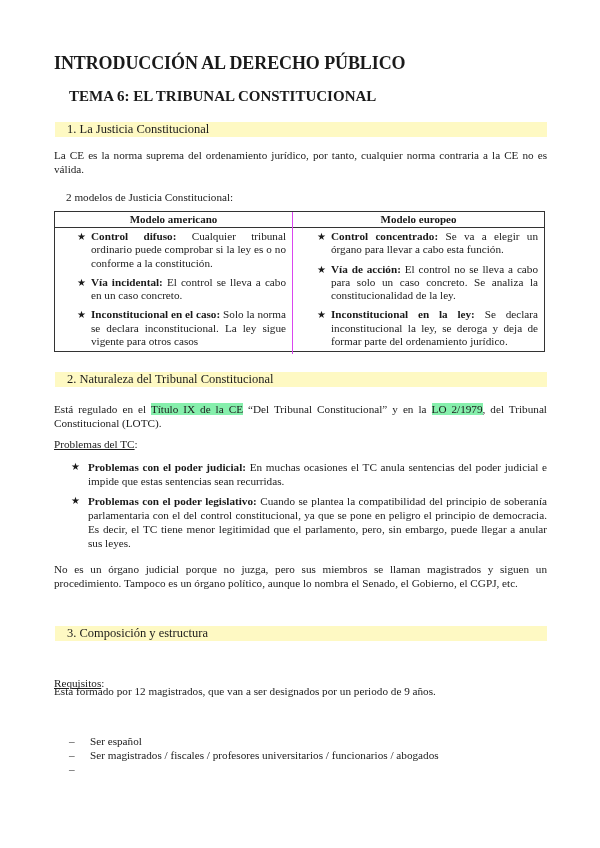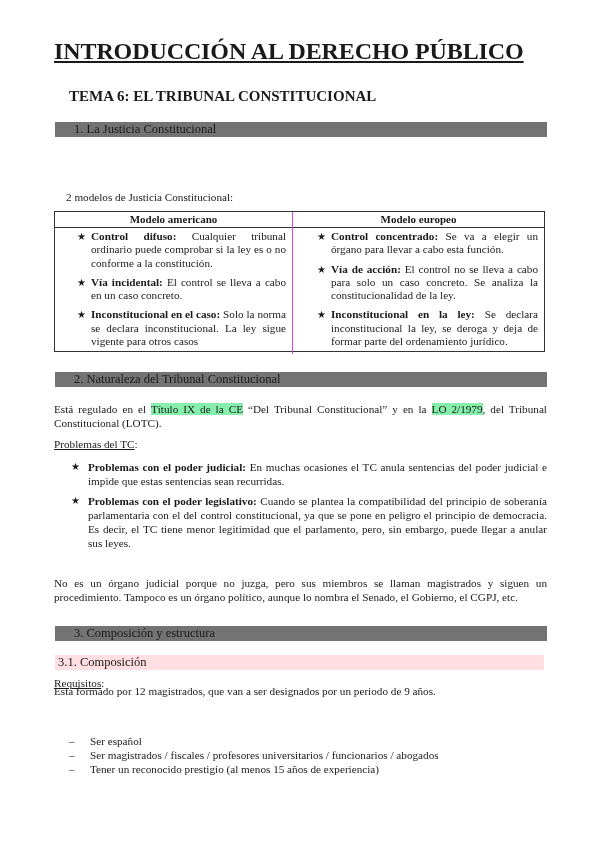--- a/index.html
+++ b/index.html
@@ -4,34 +4,34 @@
 <style>
   html, body { margin: 0; padding: 0; background: #ffffff; }
   body {
     width: 600px; height: 848px; position: relative; overflow: hidden;
     font-family: "Liberation Serif", "DejaVu Serif", serif;
     color: #1a1a1a;
   }
   .page { position: absolute; left: 0; top: 0; width: 600px; height: 848px; }
 
   .doc-title {
-    position: absolute; left: 54px; top: 38px;
-    font-size: 24px; font-weight: bold; letter-spacing: -0.1px;
-    text-decoration: underline; text-decoration-thickness: 1.5px; text-underline-offset: 2px;
+    position: absolute; left: 54px; top: 53px;
+    font-size: 18px; font-weight: bold; letter-spacing: -0.1px;
+    text-decoration-thickness: 1.5px; text-underline-offset: 2px;
     white-space: nowrap;
   }
   .topic-title {
     position: absolute; left: 69px; top: 88px;
     font-size: 15px; font-weight: bold; white-space: nowrap;
   }
 
   .section-bar {
     position: absolute; left: 55px; width: 492px; height: 15px;
-    background: #737373;
-    font-size: 12.5px; line-height: 15px; padding-left: 19px; box-sizing: border-box;
+    background: #fef9c3;
+    font-size: 12.5px; line-height: 15px; padding-left: 12px; box-sizing: border-box;
     white-space: nowrap;
   }
   .subsection-bar {
     position: absolute; left: 55px; width: 489px; height: 15px;
     background: #ffdfe1;
     font-size: 12.5px; line-height: 15px; padding-left: 3px; box-sizing: border-box;
     white-space: nowrap;
   }
 
   .para {
@@ -83,20 +83,21 @@
 </head>
 <body>
 
 <div class="page">
 
   <div class="doc-title">INTRODUCCIÓN AL DERECHO PÚBLICO</div>
   <div class="topic-title">TEMA 6: EL TRIBUNAL CONSTITUCIONAL</div>
 
   <div class="section-bar" style="top:122px;">1. La Justicia Constitucional</div>
 
+  <div class="para" style="top:148px;">La CE es la norma suprema del ordenamiento jurídico, por tanto, cualquier norma contraria a la CE no es válida.</div>
   <div class="para" style="top:190px;margin-left:12px;">2 modelos de Justicia Constitucional:</div>
 
   <div class="models-table">
     <div class="col">
       <div class="col-head">Modelo americano</div>
       <ul class="col-list">
         <li>
           <span class="star">★</span>
           <span class="term">Control difuso:</span><span> Cualquier tribunal ordinario puede comprobar si la ley es o no conforme a la constitución.</span>
         </li>
@@ -143,39 +144,37 @@
     <li>
       <span class="star">★</span>
       <span class="term">Problemas con el poder judicial:</span><span> En muchas ocasiones el TC anula sentencias del poder judicial e impide que estas sentencias sean recurridas.</span>
     </li>
     <li>
       <span class="star">★</span>
       <span class="term">Problemas con el poder legislativo:</span><span> Cuando se plantea la compatibilidad del principio de soberanía parlamentaria con el del control constitucional, ya que se pone en peligro el principio de democracia. Es decir, el TC tiene menor legitimidad que el parlamento, pero, sin embargo, puede llegar a anular sus leyes.</span>
     </li>
   </ul>
 
-  <div class="para" style="top:576px;">No es un órgano judicial porque no juzga, pero sus miembros se llaman magistrados y siguen un procedimiento. Tampoco es un órgano político, aunque lo nombra el Senado, el Gobierno, el CGPJ, etc.</div>
+  <div class="para" style="top:562px;">No es un órgano judicial porque no juzga, pero sus miembros se llaman magistrados y siguen un procedimiento. Tampoco es un órgano político, aunque lo nombra el Senado, el Gobierno, el CGPJ, etc.</div>
 
   <div class="section-bar" style="top:626px;">3. Composición y estructura</div>
-  <div class="subsection-bar" style="top:655px;">3.1. Composición</div>
 
   <div class="para" style="top:684px;">Está formado por 12 magistrados, que van a ser designados por un periodo de 9 años.</div>
 
   <div class="para" style="top:676px;">
     <span class="label-u">Requisitos</span><span>:</span>
   </div>
 
   <ul class="dash-list" style="top:734px;">
     <li>
       <span class="dash">–</span>
       <span>Ser español</span>
     </li>
     <li>
       <span class="dash">–</span>
       <span>Ser magistrados / fiscales / profesores universitarios / funcionarios / abogados</span>
     </li>
     <li>
       <span class="dash">–</span>
-      <span>Tener un reconocido prestigio (al menos 15 años de experiencia)</span>
     </li>
   </ul>
 
 </div>
 
 </body></html>

